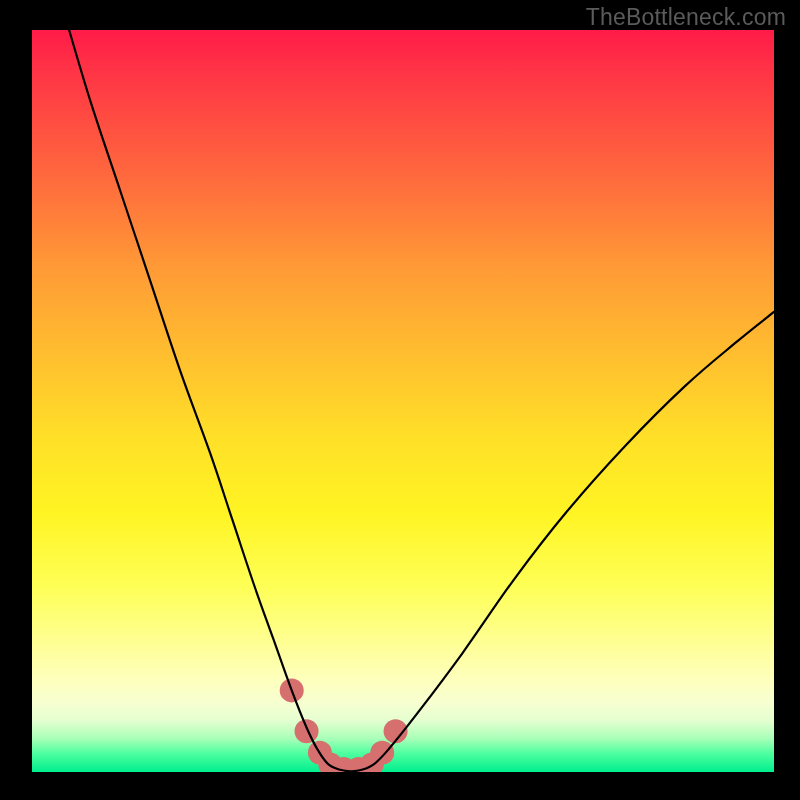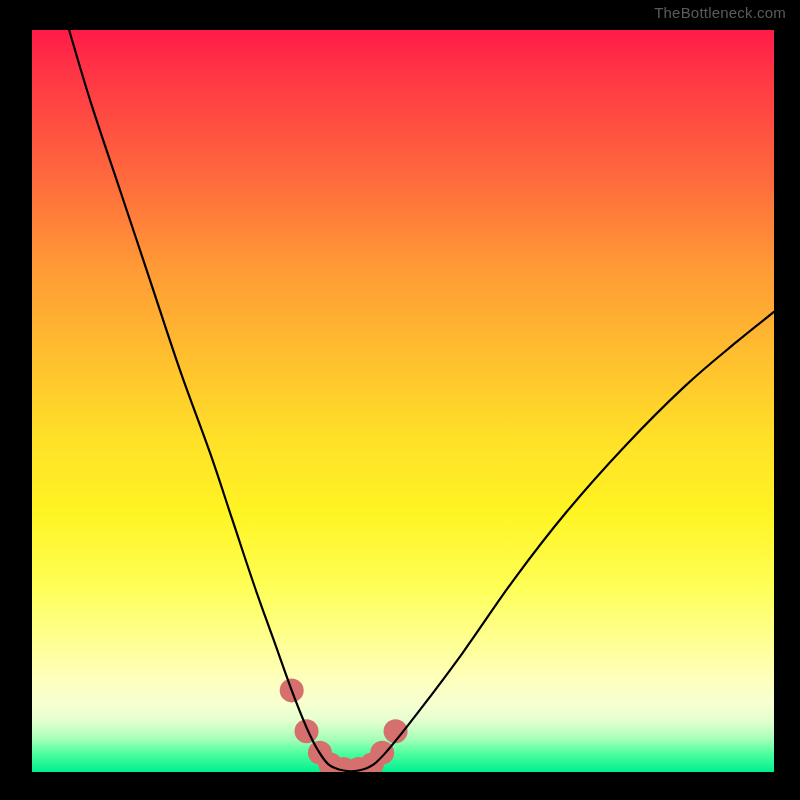--- a/index.html
+++ b/index.html
@@ -50,21 +50,21 @@
   }
   .curve-svg {
     position: absolute;
     inset: 0;
   }
   .watermark {
     position: absolute;
     top: 4px;
     right: 14px;
     color: #5b5b5b;
-    font-size: 15px;
+    font-size: 23px;
     font-weight: 400;
     letter-spacing: 0.2px;
     user-select: none;
   }
 </style>
 </head>
 <body>
 
 <div class="frame">
 

